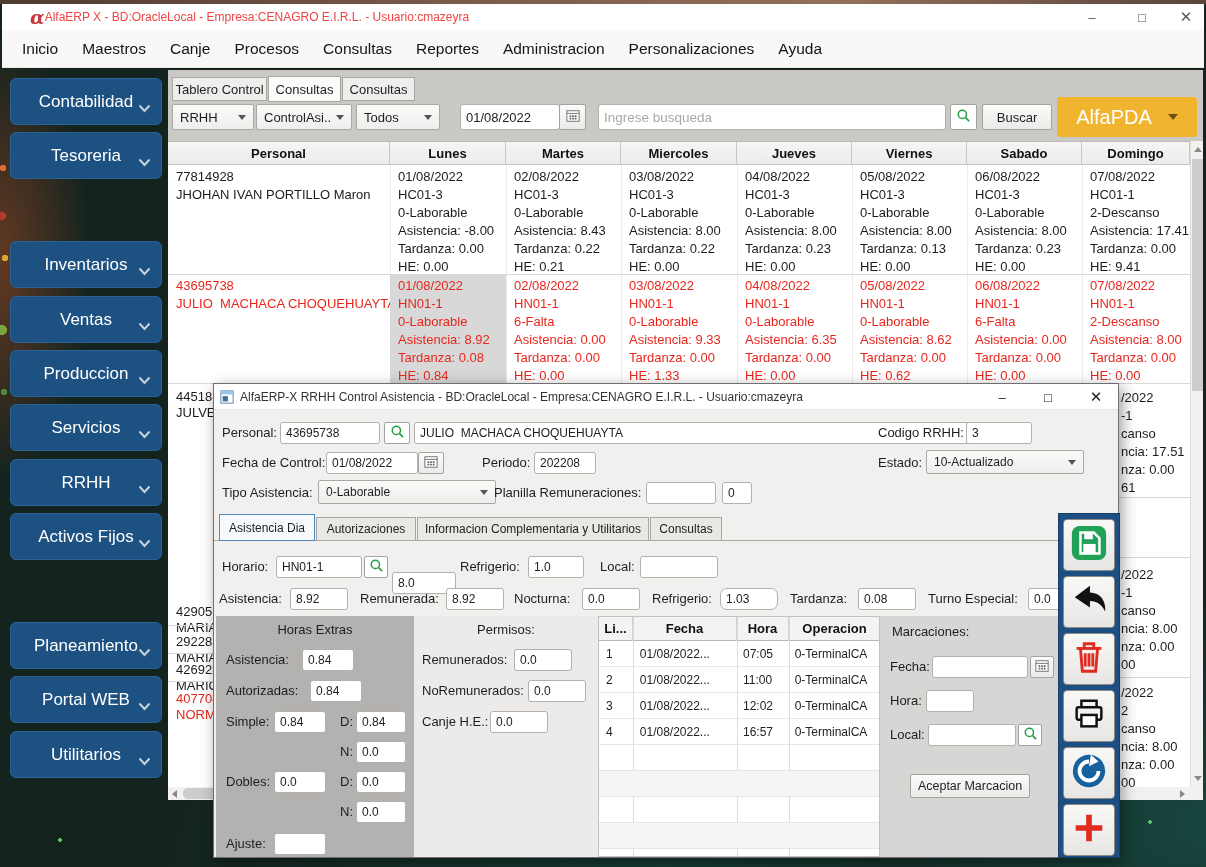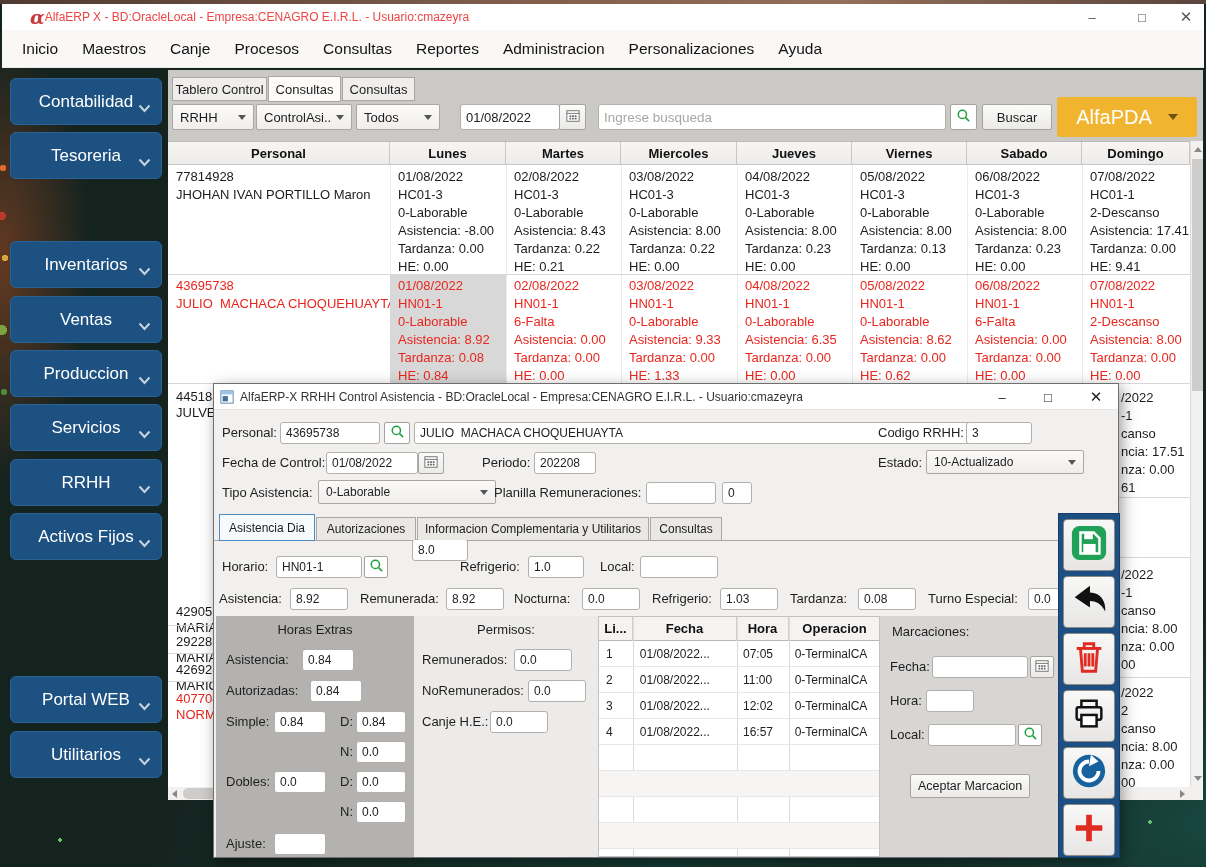--- a/index.html
+++ b/index.html
@@ -149,20 +149,26 @@
       <span class="chev"><svg viewBox="0 0 13 9" width="13" height="9">
           <path d="M1.5 1.5 L6.5 7 L11.5 1.5" stroke="#c7d3de" stroke-width="2" fill="none"></path>
         </svg></span>
     </div>
     <div class="sbtn" style="top: 435px;">
       <span>Activos Fijos</span>
       <span class="chev"><svg viewBox="0 0 13 9" width="13" height="9">
           <path d="M1.5 1.5 L6.5 7 L11.5 1.5" stroke="#c7d3de" stroke-width="2" fill="none"></path>
         </svg></span>
     </div>
+    <div class="sbtn" style="top: 544px;">
+      <span>Planeamiento</span>
+      <span class="chev"><svg viewBox="0 0 13 9" width="13" height="9">
+          <path d="M1.5 1.5 L6.5 7 L11.5 1.5" stroke="#c7d3de" stroke-width="2" fill="none"></path>
+        </svg></span>
+    </div>
     <div class="sbtn" style="top: 598px;">
       <span>Portal WEB</span>
       <span class="chev"><svg viewBox="0 0 13 9" width="13" height="9">
           <path d="M1.5 1.5 L6.5 7 L11.5 1.5" stroke="#c7d3de" stroke-width="2" fill="none"></path>
         </svg></span>
     </div>
     <div class="sbtn" style="top: 653px;">
       <span>Utilitarios</span>
       <span class="chev"><svg viewBox="0 0 13 9" width="13" height="9">
           <path d="M1.5 1.5 L6.5 7 L11.5 1.5" stroke="#c7d3de" stroke-width="2" fill="none"></path>
@@ -472,34 +478,34 @@
   <div id="tabline"></div>
 
   <span class="lbl" style="left:8px;top:175px">Horario:</span>
   <input class="fld" style="left: 62px; top: 172px; width: 86px;" value="HN01-1">
   <div class="btn" style="left:150px;top:172px;width:24px;height:22px;background:#fff">
     <span class="sicon"><svg viewBox="0 0 20 20" fill="none" stroke="#1e9e3e" stroke-width="2">
           <circle cx="8.5" cy="8.5" r="5.5"></circle>
           <path d="M12.8 12.8 L17.5 17.5"></path>
         </svg></span>
   </div>
-  <input class="fld" style="left: 178px; top: 155px; width: 56px; margin-left: 20px;" value="8.0">
+  <input class="fld" style="left: 178px; top: 188px; width: 64px;" value="8.0">
   <span class="lbl" style="left:246px;top:175px">Refrigerio:</span>
   <input class="fld" style="left: 314px; top: 172px; width: 56px;" value="1.0">
   <span class="lbl" style="left:386px;top:175px">Local:</span>
   <input class="fld" style="left: 426px; top: 172px; width: 78px;">
 
   <span class="lbl" style="left:5px;top:207px">Asistencia:</span>
   <input class="fld" style="left: 76px; top: 204px; width: 58px;" value="8.92">
   <span class="lbl" style="left:146px;top:207px">Remunerada:</span>
   <input class="fld" style="left: 232px; top: 204px; width: 58px;" value="8.92">
   <span class="lbl" style="left:300px;top:207px">Nocturna:</span>
   <input class="fld" style="left: 368px; top: 204px; width: 58px;" value="0.0">
   <span class="lbl" style="left:438px;top:207px">Refrigerio:</span>
-  <input class="fld" style="left: 506px; top: 204px; width: 58px;" value="1.03">
+  <input class="fld" style="left: 506px; top: 204px; width: 58px; border-radius: 7px;" value="1.03">
   <span class="lbl" style="left:576px;top:207px">Tardanza:</span>
   <input class="fld" style="left: 644px; top: 204px; width: 58px;" value="0.08">
   <span class="lbl" style="left:714px;top:207px">Turno Especial:</span>
   <input class="fld" style="left: 814px; top: 204px; width: 58px;" value="0.0">
 
   <div class="panel" id="hepanel" style="left:2px;top:232px;width:198px;height:241px;background:#b3b2b0">
     <div class="ptitle">Horas Extras</div>
     <span class="lbl" style="left:10px;top:36px">Asistencia:</span>
     <input class="fld" style="left: 86px; top: 33px; width: 52px;" value="0.84">
     <span class="lbl" style="left:10px;top:67px">Autorizadas:</span>

